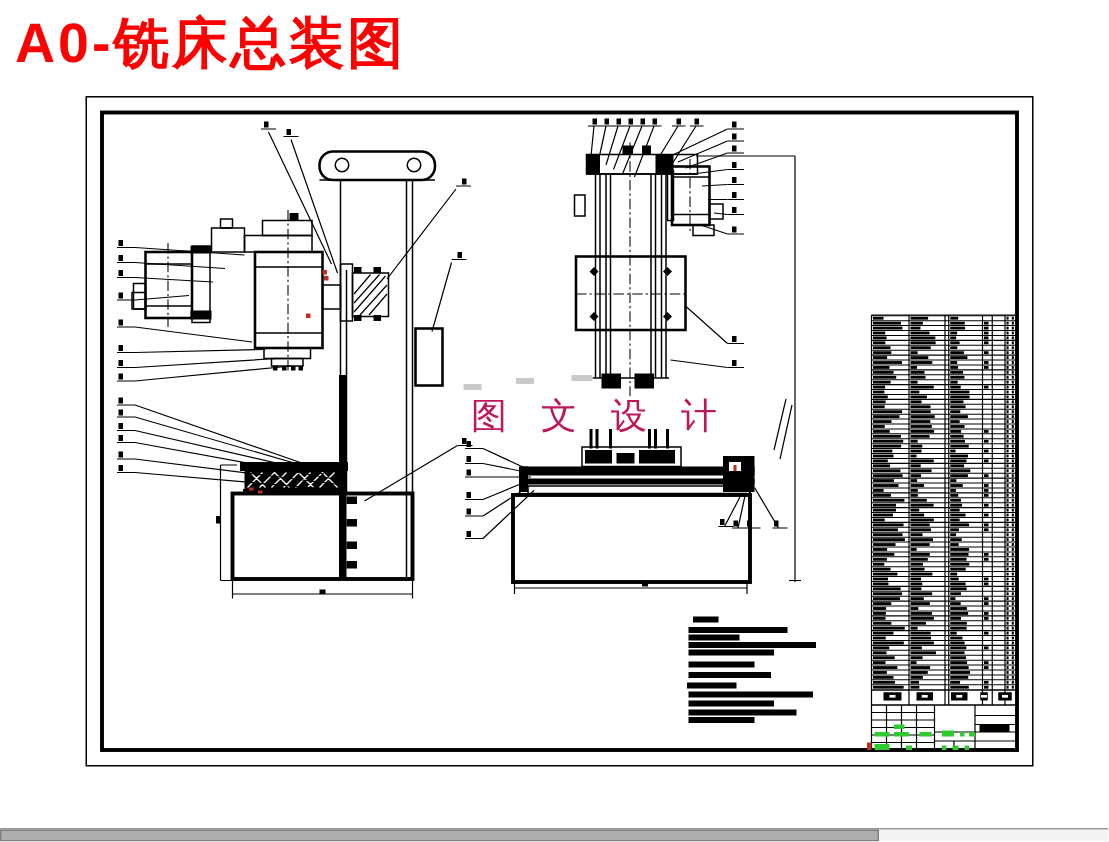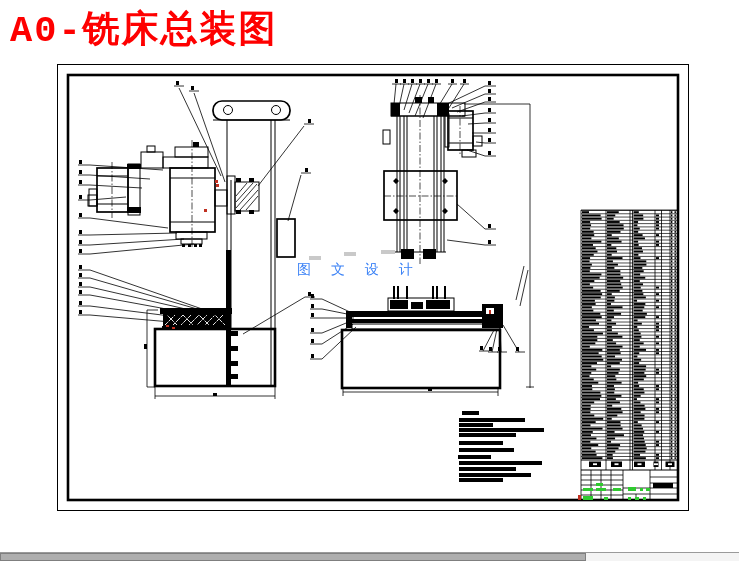--- a/index.html
+++ b/index.html
@@ -1,21 +1,21 @@
 <!DOCTYPE html>
 <html><head>
 <meta charset="utf-8">
 <style>
   html,body{margin:0;padding:0;background:#ffffff;}
   .stage{position:relative;width:739px;height:561px;background:#fff;overflow:hidden;
          font-family:"Liberation Sans","DejaVu Sans",sans-serif;}
   .page-title{position:absolute;left:10px;top:4px;font-size:37px;font-weight:bold;
               color:#fe0000;letter-spacing:2px;white-space:nowrap;
-              font-family:Liberation Mono, monospace;}
-  .watermark{position:absolute;left:297px;top:261px;font-size:14px;color:#3b82f6;
+              font-family:Liberation Sans, sans-serif;}
+  .watermark{position:absolute;left:314px;top:261px;font-size:24px;color:#be185d;
              letter-spacing:8px;white-space:nowrap;}
   .wm-dash{position:absolute;background:#c9c9c9;}
   .cad{position:absolute;left:0;top:0;}
   .scroll-track{position:absolute;left:0;top:552px;width:739px;height:9px;
                 background:#f4f4f4;border-top:1px solid #9a9a9a;box-sizing:border-box;}
   .scroll-thumb{position:absolute;left:0;top:0;width:586px;height:8px;
                 background:#aeaeae;border:1px solid #7f7f7f;box-sizing:border-box;}
   
   .s{stroke:#000;fill:none;stroke-width:1;}
   .sh{stroke:#000;fill:none;stroke-width:0.8;}

